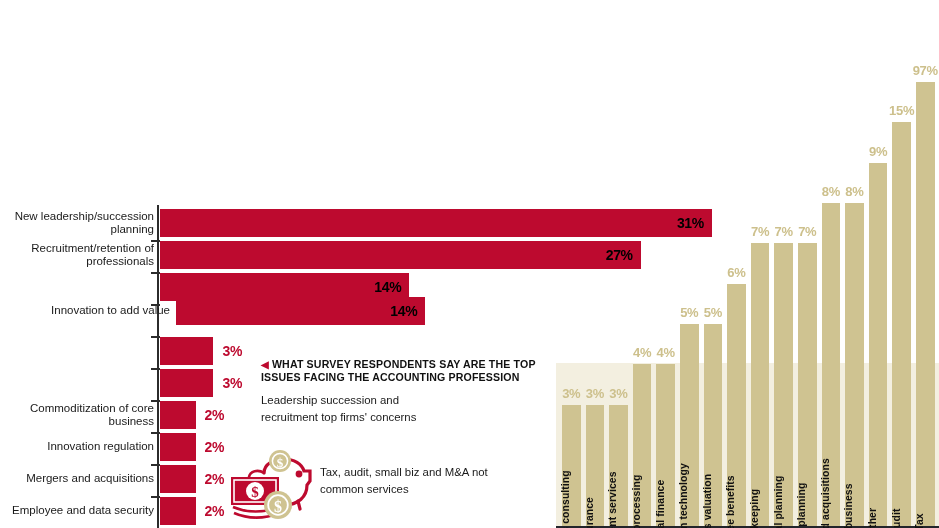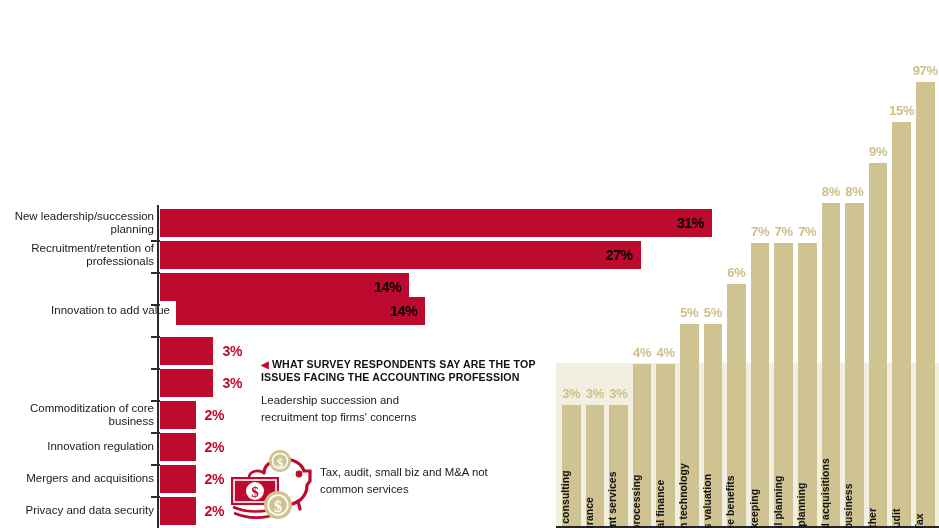--- a/index.html
+++ b/index.html
@@ -130,21 +130,21 @@
           <div class="hlabel">Innovation regulation</div>
           <div class="hbar" style="width: 35.6129px; background: rgb(189, 10, 47);"></div>
           <div class="hval outside" style="left: 204.613px; color: rgb(189, 10, 47);">2%</div>
         </div>
         <div class="hrow" style="top: 463px;">
           <div class="hlabel">Mergers and acquisitions</div>
           <div class="hbar" style="width: 35.6129px; background: rgb(189, 10, 47);"></div>
           <div class="hval outside" style="left: 204.613px; color: rgb(189, 10, 47);">2%</div>
         </div>
         <div class="hrow" style="top: 495px;">
-          <div class="hlabel">Privacy and data security</div>
+          <div class="hlabel">Employee and data security</div>
           <div class="hbar" style="width: 35.6129px; background: rgb(189, 10, 47);"></div>
           <div class="hval outside" style="left: 204.613px; color: rgb(189, 10, 47);">2%</div>
         </div>
       </div>
   <div class="htick" style="top: 240px;"></div>
       <div class="htick" style="top: 272px;"></div>
       <div class="htick" style="top: 304px;"></div>
       <div class="htick" style="top: 336px;"></div>
       <div class="htick" style="top: 368px;"></div>
       <div class="htick" style="top: 400px;"></div>

